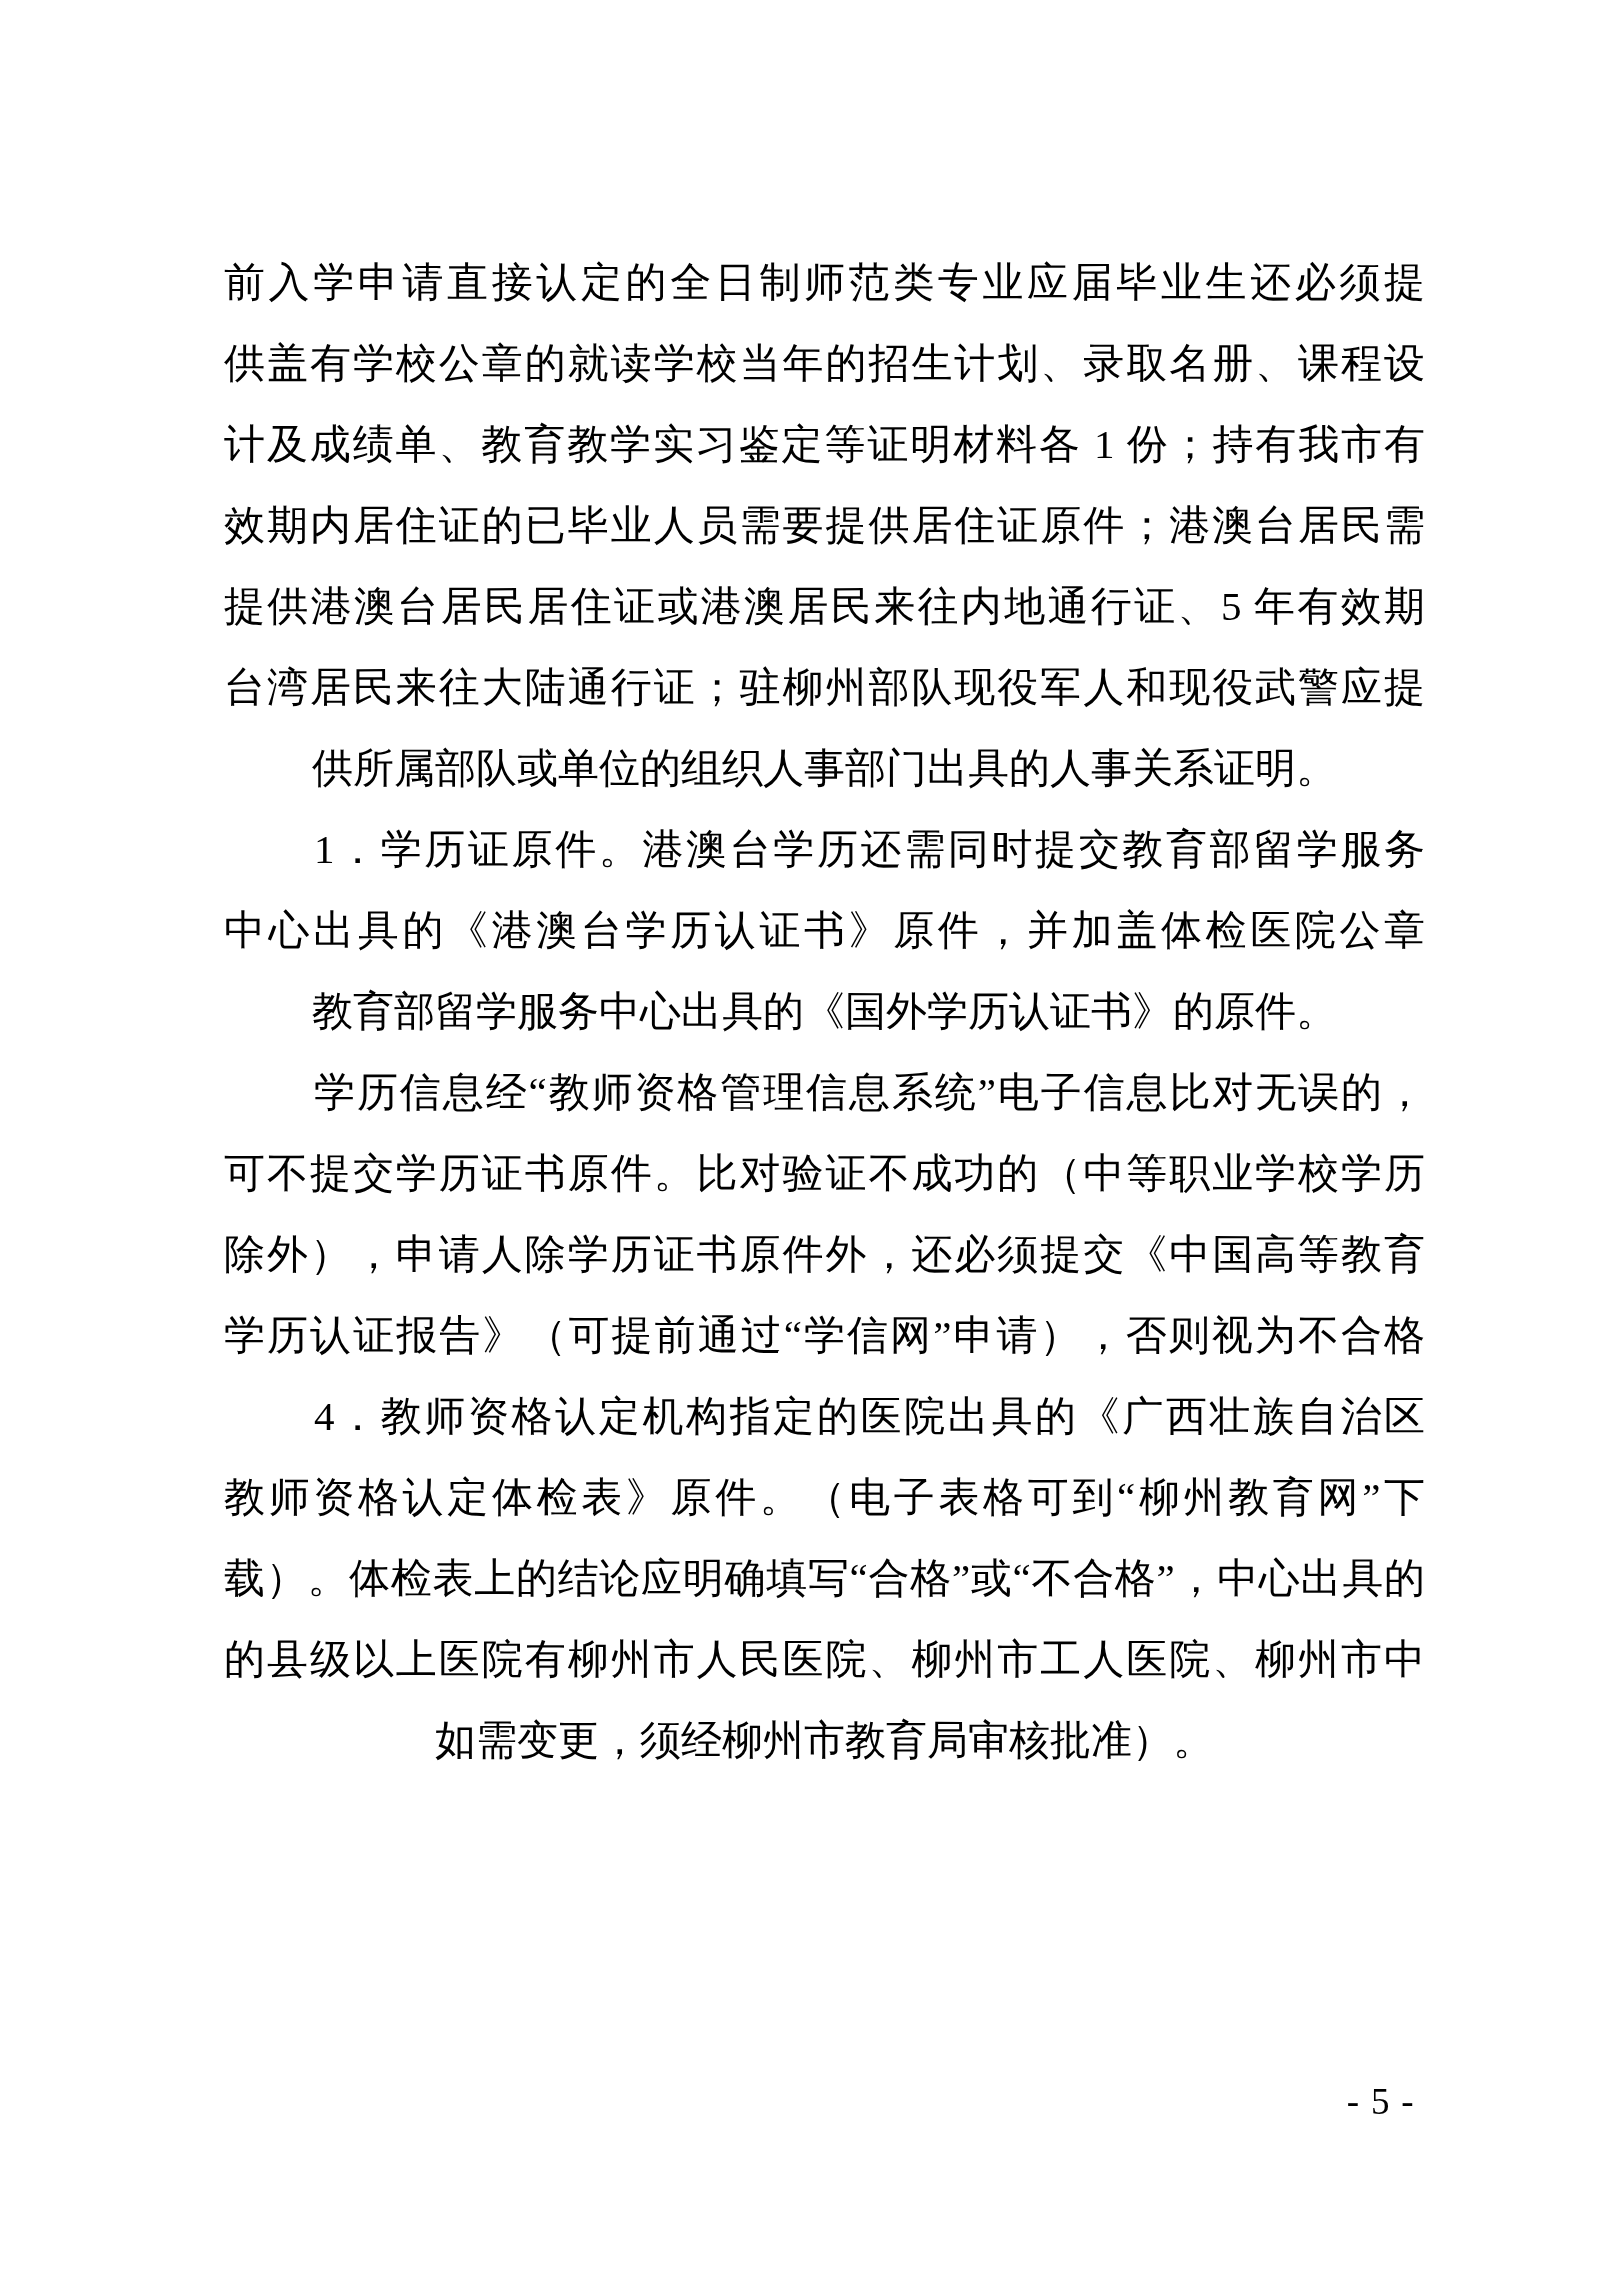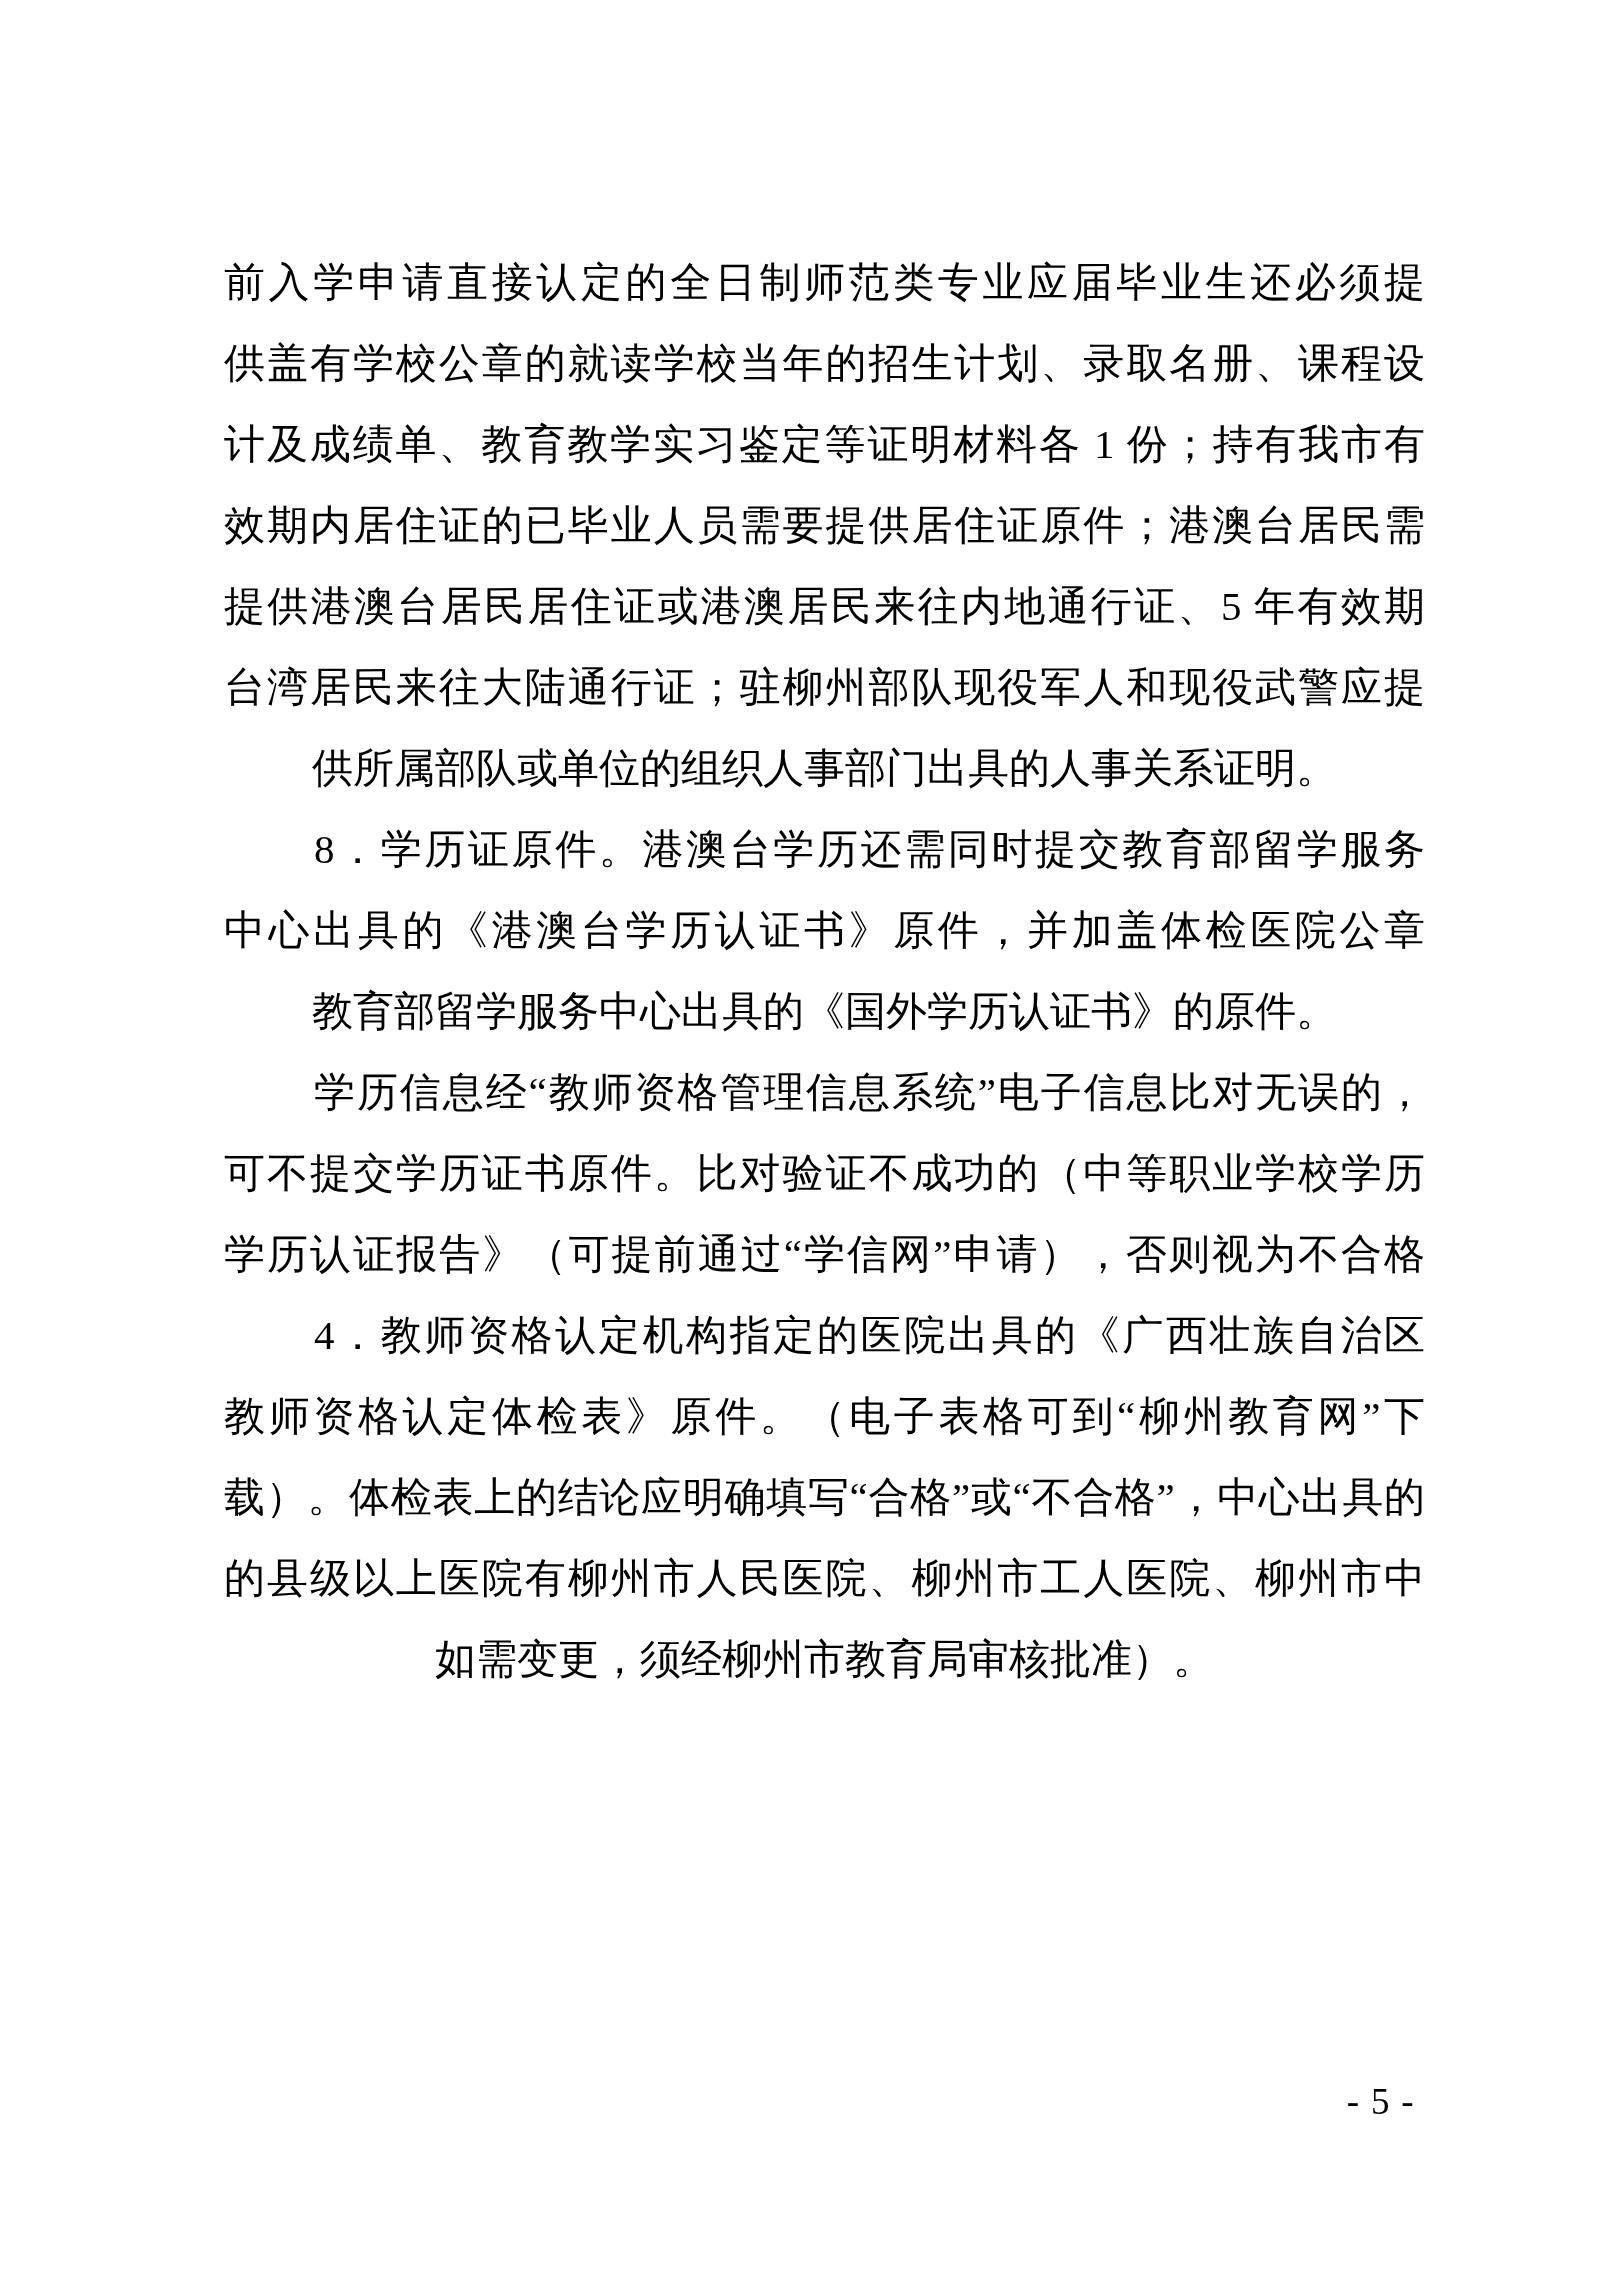--- a/index.html
+++ b/index.html
@@ -61,25 +61,26 @@
 <div class="page">
 
   <div class="doc-body">
     <div class="line j">前入学申请直接认定的全日制师范类专业应届毕业生还必须提</div>
     <div class="line j">供盖有学校公章的就读学校当年的招生计划、录取名册、课程设</div>
     <div class="line j">计及成绩单、教育教学实习鉴定等证明材料各 1 份；持有我市有</div>
     <div class="line j">效期内居住证的已毕业人员需要提供居住证原件；港澳台居民需</div>
     <div class="line j">提供港澳台居民居住证或港澳居民来往内地通行证、5 年有效期</div>
     <div class="line j">台湾居民来往大陆通行证；驻柳州部队现役军人和现役武警应提</div>
     <div class="line l">供所属部队或单位的组织人事部门出具的人事关系证明。</div>
-    <div class="line j indent">8．学历证原件。港澳台学历还需同时提交教育部留学服务</div>
+    <div class="line j indent">1．学历证原件。港澳台学历还需同时提交教育部留学服务</div>
     <div class="line j">中心出具的《港澳台学历认证书》原件，并加盖体检医院公章</div>
     <div class="line l">教育部留学服务中心出具的《国外学历认证书》的原件。</div>
     <div class="line j indent">学历信息经“教师资格管理信息系统”电子信息比对无误的，</div>
     <div class="line j">可不提交学历证书原件。比对验证不成功的（中等职业学校学历</div>
+    <div class="line j">除外），申请人除学历证书原件外，还必须提交《中国高等教育</div>
     <div class="line j">学历认证报告》（可提前通过“学信网”申请），否则视为不合格</div>
     <div class="line j indent">4．教师资格认定机构指定的医院出具的《广西壮族自治区</div>
     <div class="line j">教师资格认定体检表》原件。（电子表格可到“柳州教育网”下</div>
     <div class="line j">载）。体检表上的结论应明确填写“合格”或“不合格”，中心出具的</div>
     <div class="line j">的县级以上医院有柳州市人民医院、柳州市工人医院、柳州市中</div>
     <div class="line l">如需变更，须经柳州市教育局审核批准）。</div>
   </div>
 
   <div class="page-number">- 5 -</div>
 

